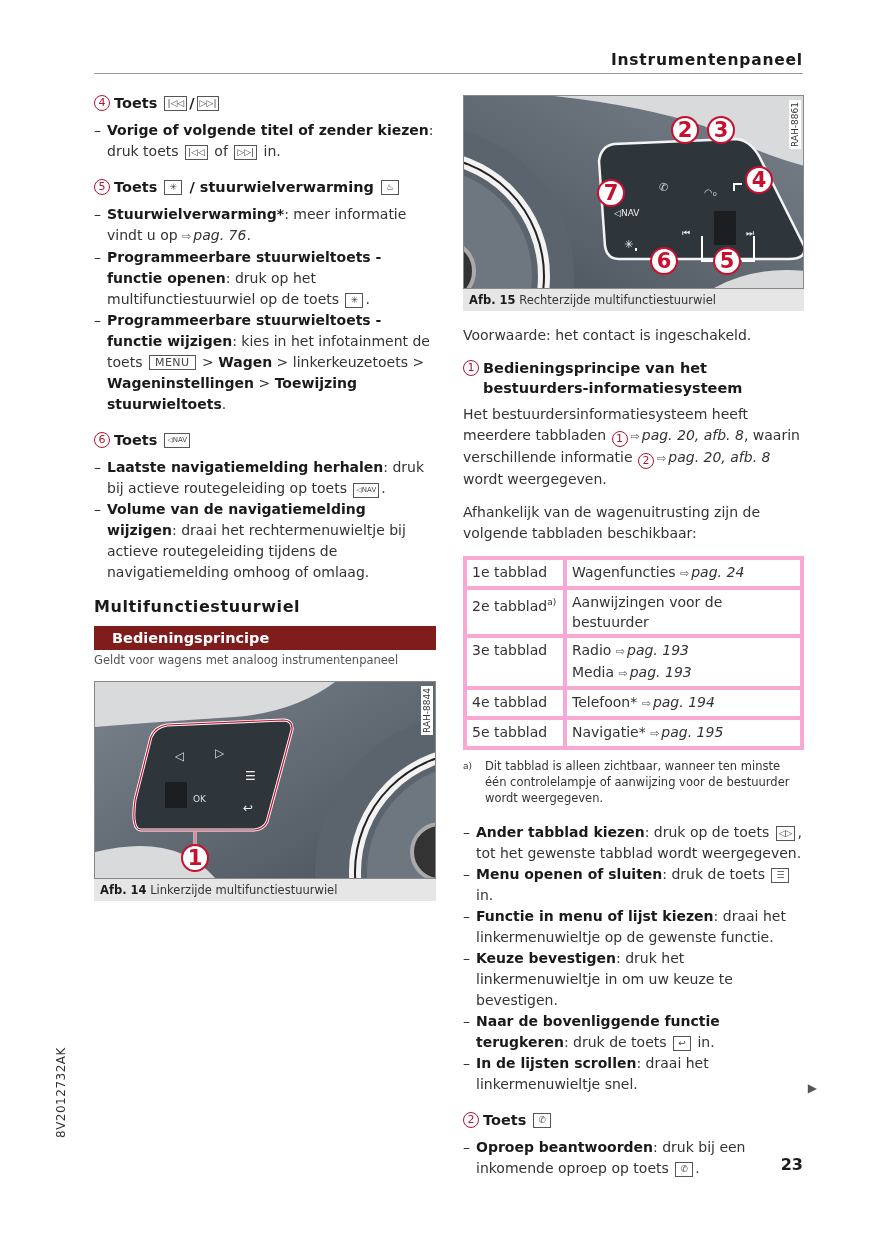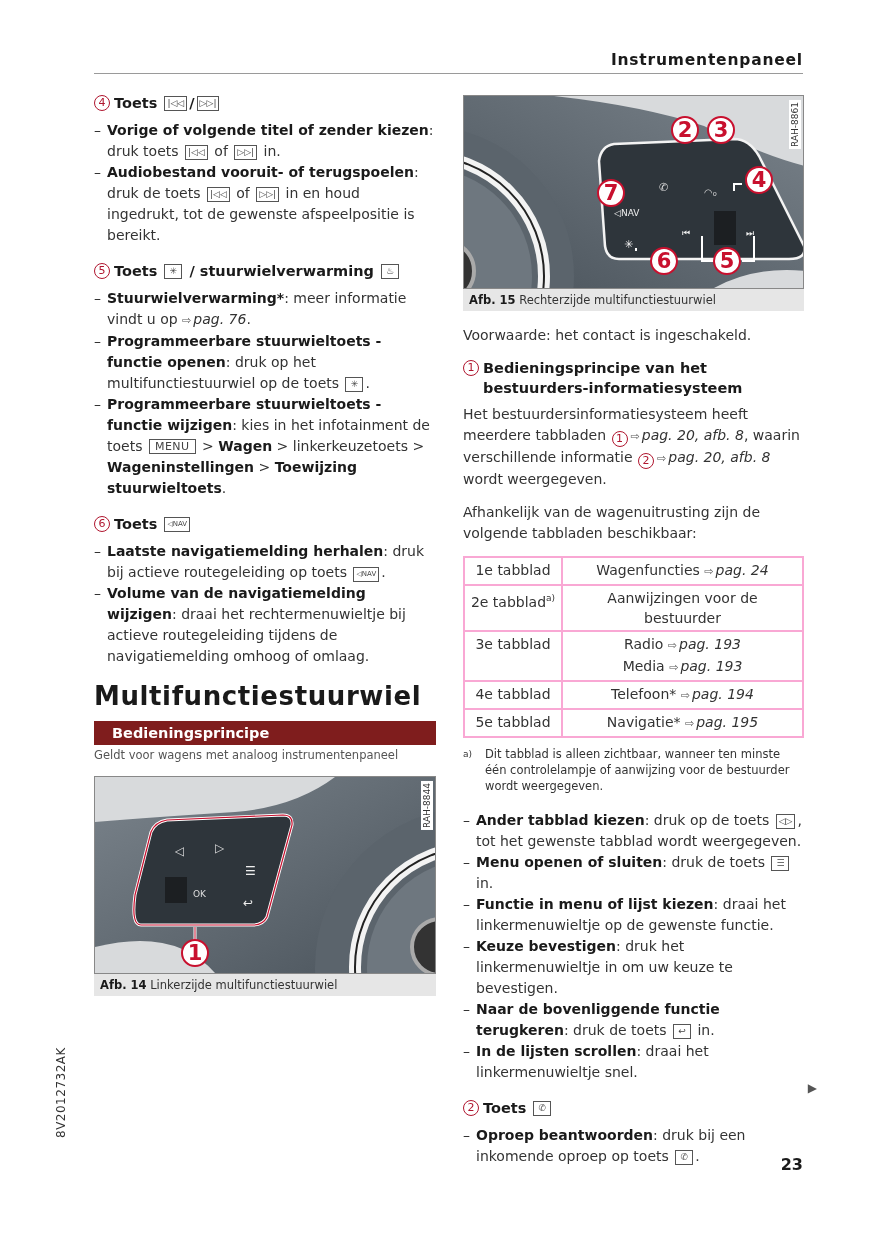--- a/index.html
+++ b/index.html
@@ -15,30 +15,30 @@
           border-radius: 50%; color: #b0162f; font-size: 11px; font-weight: normal; margin-right: 4px; box-sizing: border-box; flex: 0 0 auto; }
   .circ.inl { display: inline-flex; vertical-align: -2px; margin: 0 3px 0 1px; }
   .key { display: inline-block; border: 1px solid #555; font-size: 9px; line-height: 13px; padding: 0 2px; margin: 0 2px; vertical-align: 1px; color: #444; font-weight: normal; min-width: 12px; text-align: center; }
   .key.menu { font-size: 11px; padding: 0 5px; letter-spacing: 0.5px; }
   ul.dash { list-style: none; margin: 0 0 14px 0; padding: 0; }
   ul.dash li { position: relative; padding-left: 13px; font-size: 14px; line-height: 21px; color: #333; }
   ul.dash li::before { content: "–"; position: absolute; left: 0; top: 0; }
   b { color: #1a1a1a; }
   .ref { font-style: italic; }
   .arrow { font-style: normal; font-size: 11px; margin-right: 2px; color: #555; }
-  .h1 { font-size: 26px; font-weight: bold; letter-spacing: 0.6px; color: #1a1a1a; margin: 14px 0 10px 0; }
+  .h1 { font-size: 16px; font-weight: bold; letter-spacing: 0.6px; color: #1a1a1a; margin: 14px 0 10px 0; }
   .redbar { background: #7f1d1d; color: #fff; font-weight: bold; font-size: 14.5px; padding: 2px 18px; height: 20px; line-height: 20px; }
   .sub { font-size: 11.5px; color: #555; margin: 3px 0 14px 0; }
   .figure { position: relative; border: 1px solid #888; background: #5f6870; overflow: hidden; }
   .figcap { background: #e6e6e6; font-size: 11.5px; padding: 3px 6px; color: #333; height: 16px; line-height: 16px; }
   .figcap b { font-weight: bold; }
   .figid { position: absolute; right: 2px; top: 4px; writing-mode: vertical-rl; transform: rotate(180deg); font-size: 9px; background: #fff; color: #333; padding: 2px 1px; }
   p.txt { font-size: 14px; line-height: 21px; margin: 0 0 12px 0; color: #333; }
   table.tabs { border-collapse: collapse; width: 341px; font-size: 14px; color: #333; margin-bottom: 8px; }
-  table.tabs td { border: 2px solid #f9a8d4; padding: 2px 5px; line-height: 20px; vertical-align: top; text-align: center; }
+  table.tabs td { border: 4px solid #f9a8d4; padding: 2px 5px; line-height: 20px; vertical-align: top; }
   table.tabs td.c1 { width: 86px; white-space: nowrap; }
   .fn { display: flex; font-size: 11.5px; line-height: 16px; color: #333; margin-bottom: 16px; }
   .fn .mk { width: 22px; flex: 0 0 22px; font-size: 9px; }
   .side-code { position: absolute; left: 54px; top: 1138px; transform: rotate(-90deg); transform-origin: left top; font-size: 12px; color: #333; letter-spacing: 0.5px; }
   .page-num { position: absolute; right: 72px; top: 1155px; font-size: 16px; font-weight: bold; color: #1a1a1a; }
   .cont-arrow { position: absolute; right: 58px; top: 1081px; font-size: 12px; color: #555; }
   .lbl { position: absolute; width: 28px; height: 28px; border-radius: 50%; border: 2.5px solid #c8102e; background: #fff; color: #c8102e; font-weight: bold;
          font-size: 21px; display: flex; align-items: center; justify-content: center; box-sizing: border-box; }
 </style>
 </head>
@@ -55,25 +55,20 @@
     <span class="key">|◁◁</span>
     <span>/</span>
     <span class="key">▷▷|</span>
   </div>
   <ul class="dash">
     <li><b>Vorige of volgende titel of zender kiezen</b><span>: druk toets</span>
       <span class="key">|◁◁</span>
       <span>of</span>
       <span class="key">▷▷|</span>
       <span>in.</span></li>
-    <li><b>Audiobestand vooruit- of terugspoelen</b><span>: druk de toets</span>
-      <span class="key">|◁◁</span>
-      <span>of</span>
-      <span class="key">▷▷|</span>
-      <span>in en houd ingedrukt, tot de gewenste afspeelpositie is bereikt.</span></li>
   </ul>
 
   <div class="h3">
     <span class="circ">5</span>
     <span>Toets</span>&nbsp;
     <span class="key">✳</span>&nbsp;
     <span>/ stuurwielverwarming</span>&nbsp;
     <span class="key">♨</span>
   </div>
   <ul class="dash">

